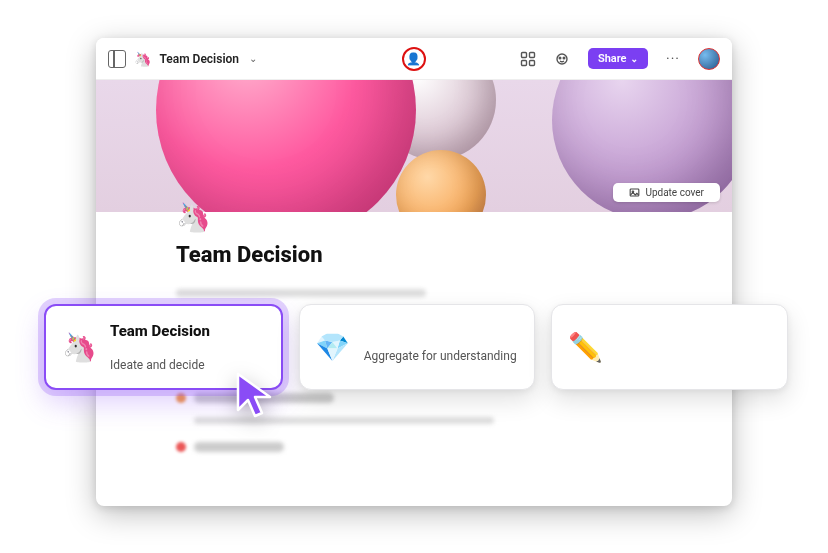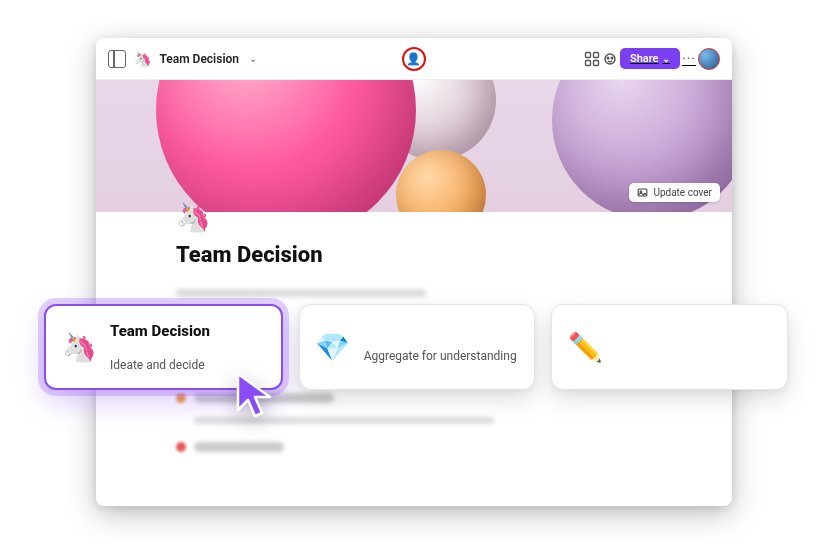--- a/index.html
+++ b/index.html
@@ -52,21 +52,21 @@
   .top-center {
     position: absolute; left: 50%; transform: translateX(-50%);
     display: flex; align-items: center;
   }
   .center-badge {
     width: 24px; height: 24px; border-radius: 50%;
     border: 2px solid #d11;
     display: flex; align-items: center; justify-content: center;
     font-size: 12px;
   }
-  .top-right { margin-left: auto; display: flex; align-items: center; gap: 2px; text-decoration: underline; }
+  .top-right { margin-left: auto; display: flex; align-items: center; gap: 18px; }
   .tb-icon {
     width: 16px; height: 16px; color: #555;
     display: flex; align-items: center; justify-content: center;
     cursor: pointer;
   }
   .share-btn {
     background: #7b3ff2;
     color: #fff;
     font-size: 11px;
     font-weight: 600;
@@ -108,21 +108,21 @@
   .cover .sphere4 {
     position: absolute; width: 90px; height: 90px; border-radius: 50%;
     left: 300px; top: 70px;
     background: radial-gradient(circle at 35% 30%, #ffd8a8 0%, #f7a95a 60%, #d9864a 90%);
     box-shadow: inset -8px -8px 24px rgba(0,0,0,0.2);
   }
   .update-cover {
     position: absolute; right: 12px; bottom: 10px;
     background: #fff; border-radius: 5px;
     font-size: 10px; color: #444;
-    padding: 4px 8px;
+    padding: 4px 16px;
     display: flex; align-items: center; gap: 5px;
     box-shadow: 0 1px 3px rgba(0,0,0,0.15);
     cursor: pointer;
   }
   .content {
     padding: 0 80px;
     position: relative;
   }
   .page-emoji {
     font-size: 28px;

